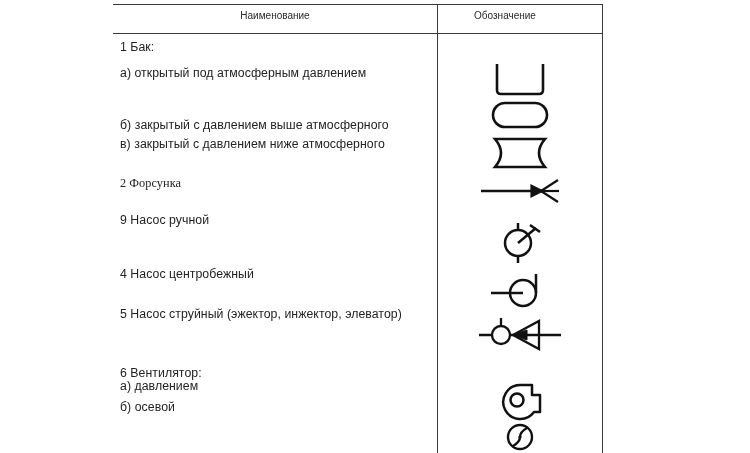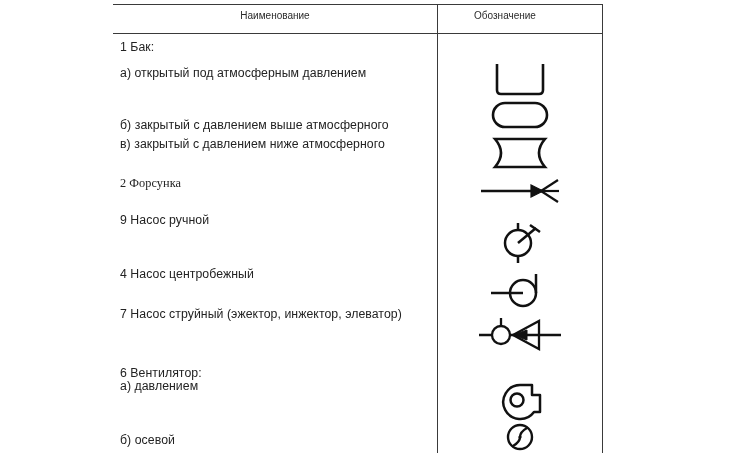--- a/index.html
+++ b/index.html
@@ -112,24 +112,24 @@
     <div class="hdr name">Наименование</div>
     <div class="hdr sym">Обозначение</div>
 
     <div class="row-label" style="top:36px;">1 Бак:</div>
     <div class="row-label" style="top:62px;">а) открытый под атмосферным давлением</div>
     <div class="row-label" style="top:100px;margin-top:14px;">б) закрытый с давлением выше атмосферного</div>
     <div class="row-label" style="top:133px;">в) закрытый с давлением ниже атмосферного</div>
     <div class="row-label" style="top:172px;font-family:Liberation Serif, serif;">2 Форсунка</div>
     <div class="row-label" style="top:209px;">9 Насос ручной</div>
     <div class="row-label" style="top:263px;">4 Насос центробежный</div>
-    <div class="row-label" style="top:303px;">7 Насос струйный (эжектор, инжектор, элеватор)</div>
+    <div class="row-label" style="top:303px;">5 Насос струйный (эжектор, инжектор, элеватор)</div>
     <div class="row-label" style="top:362px;">6 Вентилятор:</div>
     <div class="row-label" style="top:375px;">а) давлением</div>
-    <div class="row-label" style="top:396px;margin-top:33px;">б) осевой</div>
+    <div class="row-label" style="top:396px;">б) осевой</div>
 
     <div class="sym-cell" style="top:58px;">
       <svg width="58" height="34" viewBox="0 0 58 34">
         <path class="ink" d="M6 2 L6 28 Q6 32 10 32 L48 32 Q52 32 52 28 L52 2" stroke-width="2.6" stroke-linecap="butt" stroke-linejoin="round"></path>
       </svg>
     </div>
 
     <div class="sym-cell" style="top:96px;">
       <svg width="60" height="30" viewBox="0 0 60 30">
         <rect class="ink" x="3" y="3" width="54" height="24" rx="12" ry="12" stroke-width="2.6"></rect>

